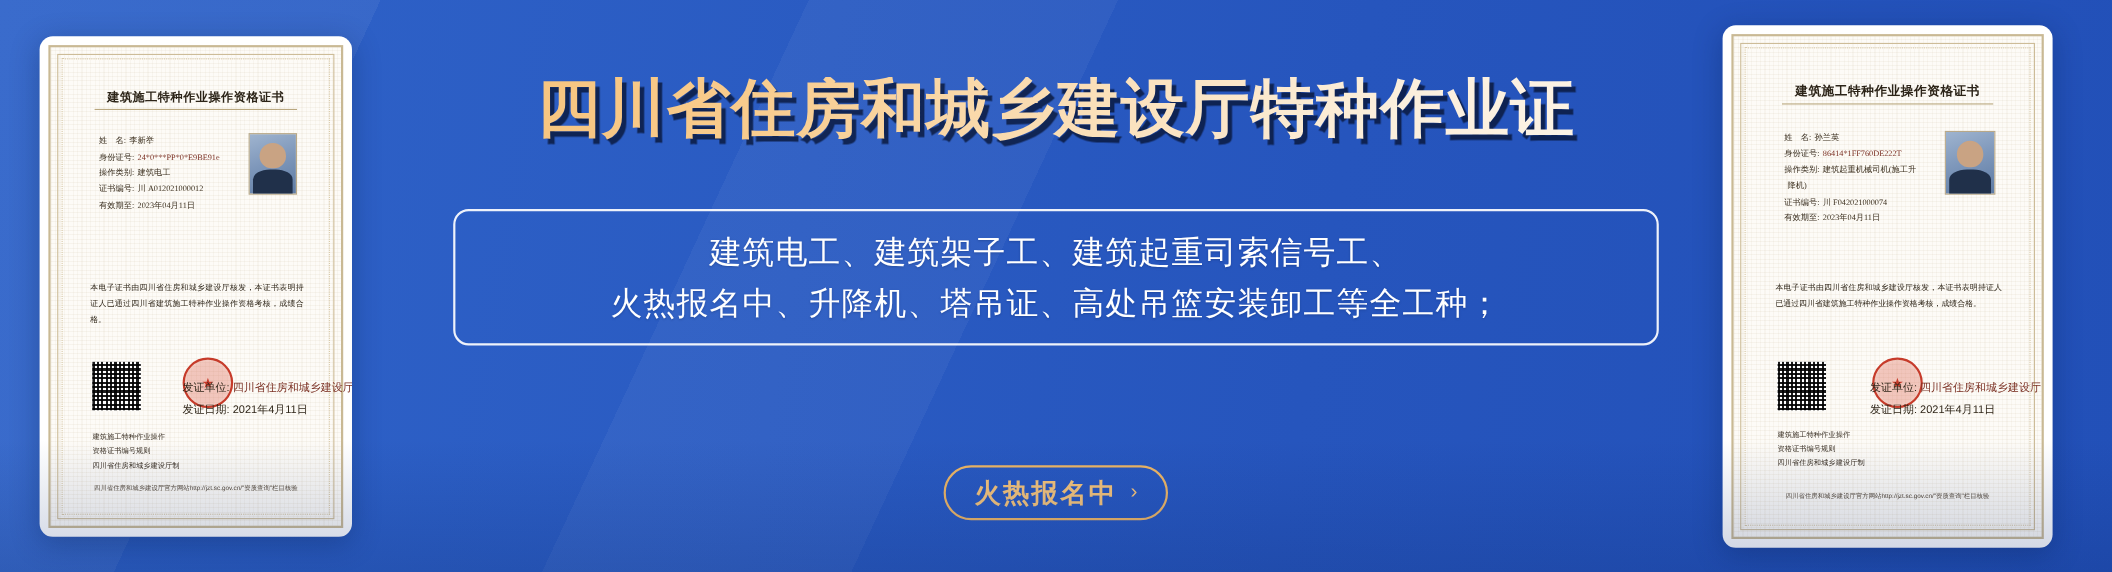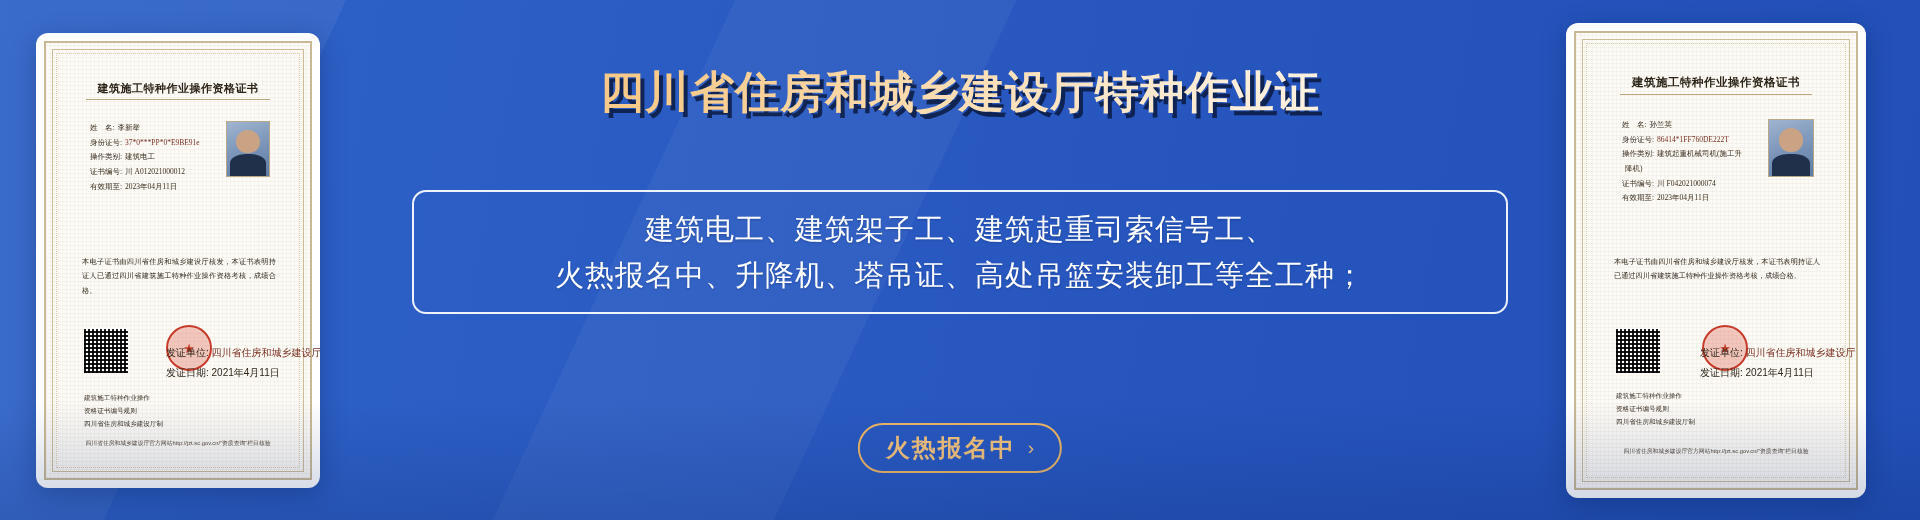--- a/index.html
+++ b/index.html
@@ -164,21 +164,21 @@
   
   .center{
     position:absolute;
     left:360px; top:0; width:1200px; height:520px;
   }
 
   .headline{
     position:absolute;
     left:0; right:0; top:70px;
     text-align:center;
-    font-size:44px;
+    font-size:58px;
     font-weight:900;
     letter-spacing:1px;
     line-height:1;
     white-space:nowrap;
     background:linear-gradient(95deg,#f6c178 0%,#f8cb8c 26%,#fadfb8 52%,#fbeedb 74%,#fdf6ec 100%);
     -webkit-background-clip:text;
     background-clip:text;
     color:transparent;
     -webkit-text-fill-color:transparent;
     filter:drop-shadow(4px 5px 0 rgba(8,20,52,.78));
@@ -249,21 +249,21 @@
 
       <div class="cert-photo"></div>
 
       <div class="cert-fields">
         <div class="cert-field">
           <span class="k">姓　名:</span>
           <span class="v">李新举</span>
         </div>
         <div class="cert-field">
           <span class="k">身份证号:</span>
-          <span class="v hl">37*0***PP*0*E9BE91e</span>
+          <span class="v hl">24*0***PP*0*E9BE91e</span>
         </div>
         <div class="cert-field">
           <span class="k">操作类别:</span>
           <span class="v">建筑电工</span>
         </div>
         <div class="cert-field">
           <span class="k">证书编号:</span>
           <span class="v">川 A012021000012</span>
         </div>
         <div class="cert-field">

